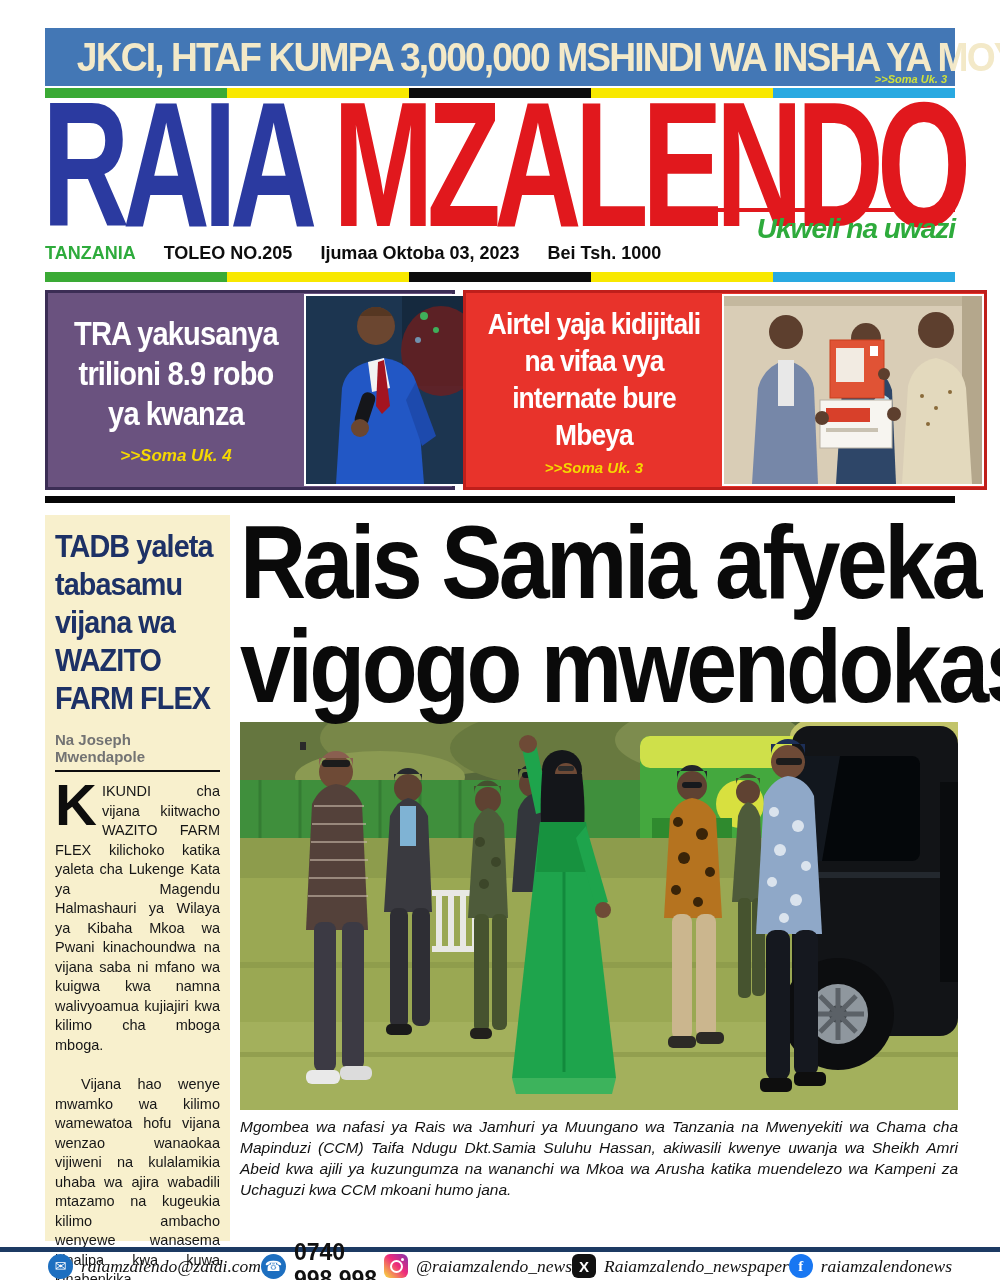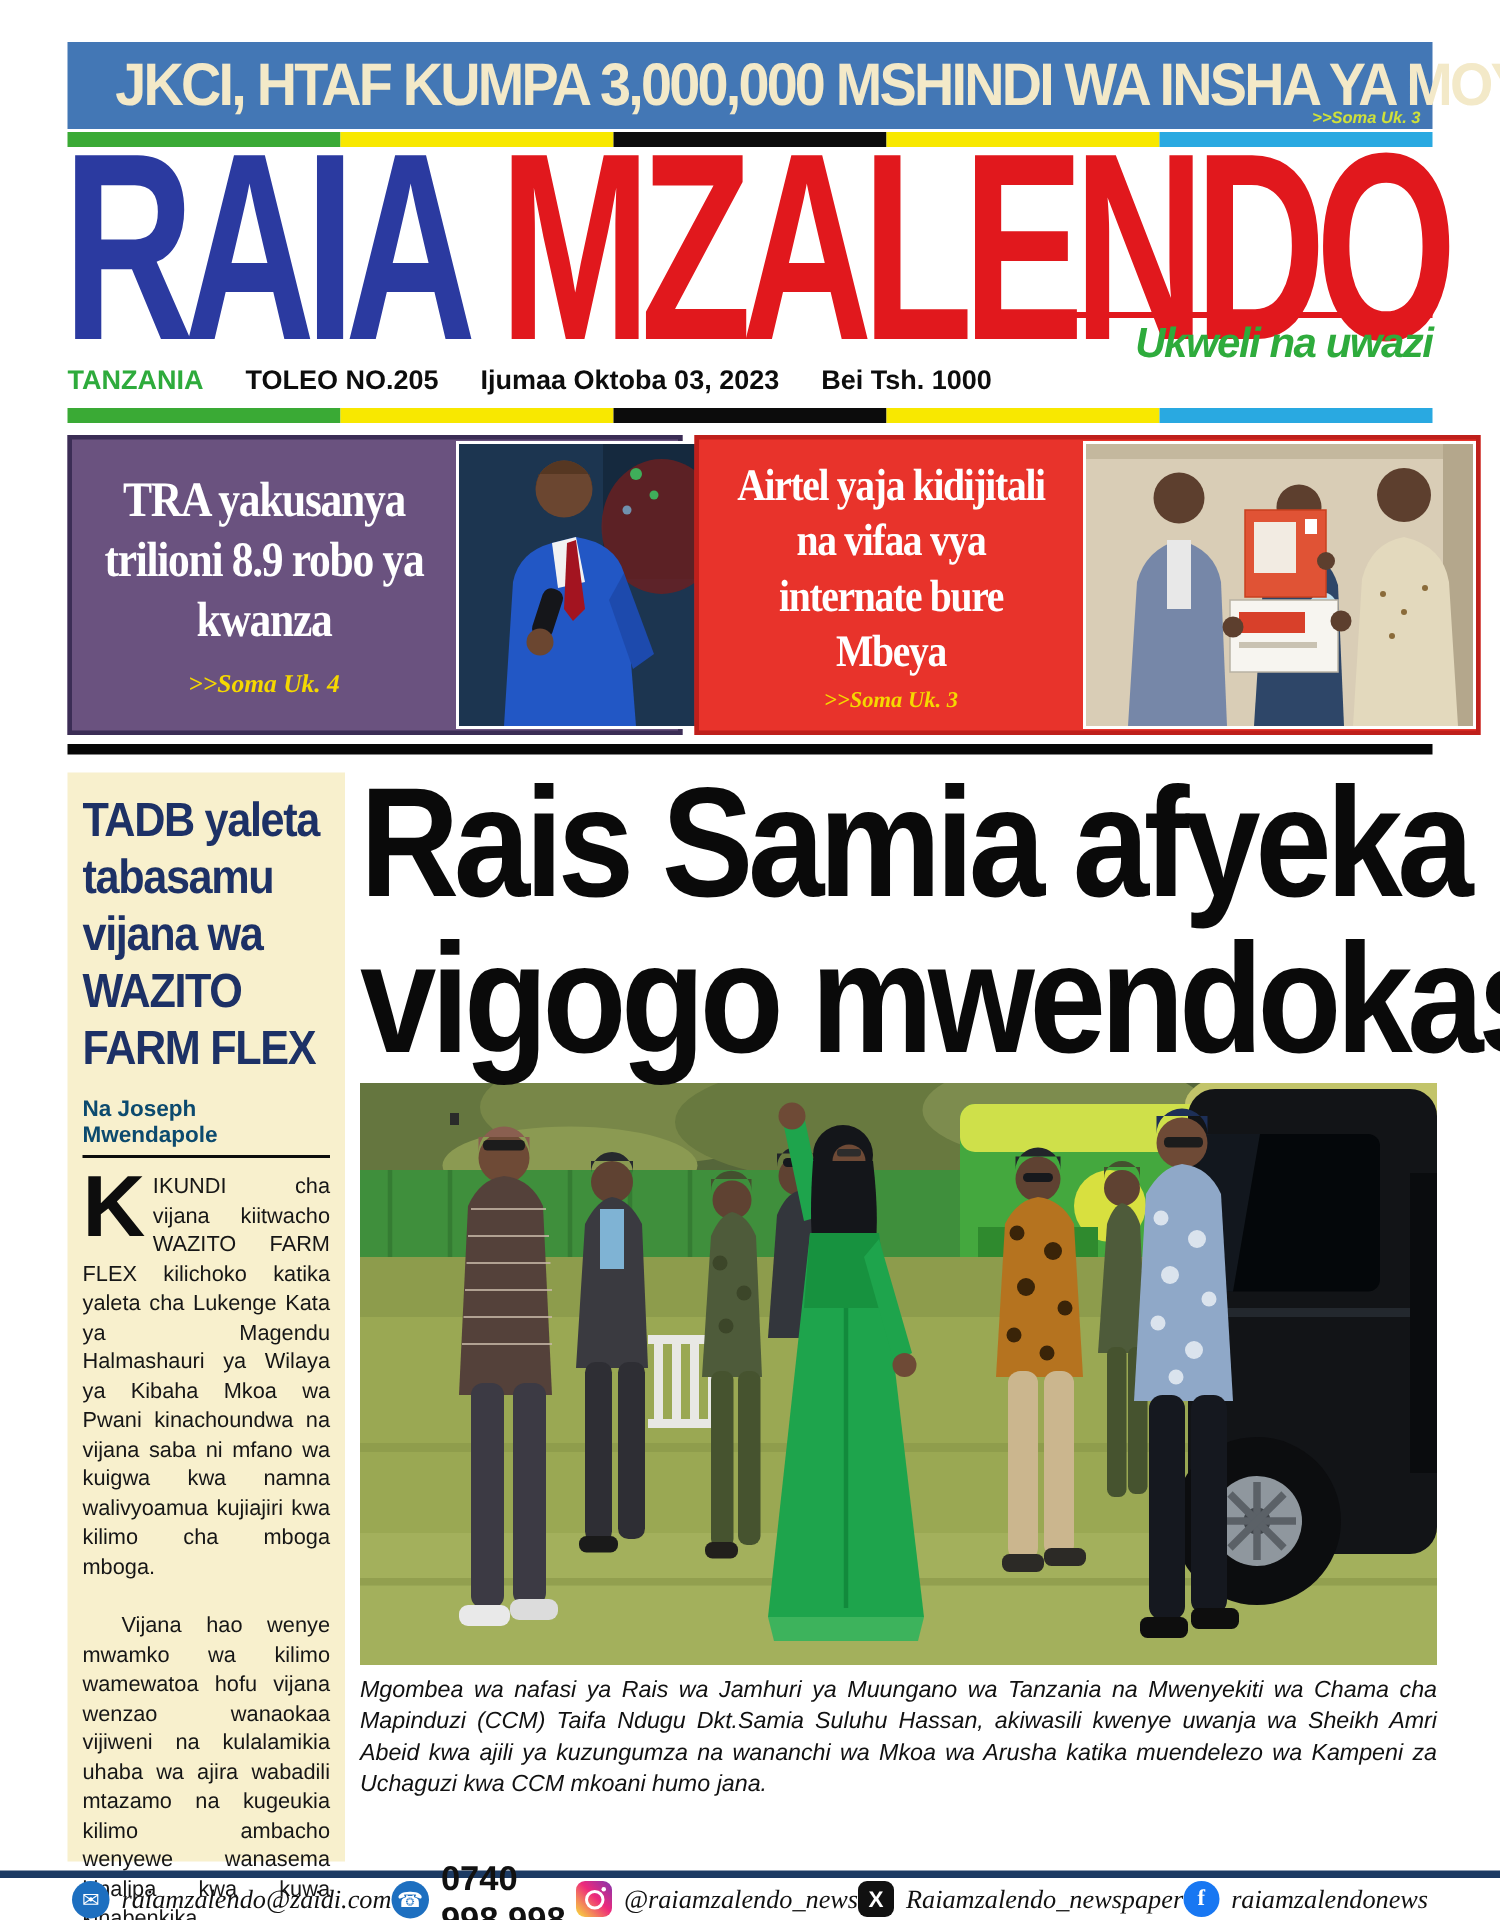--- a/index.html
+++ b/index.html
@@ -34,21 +34,21 @@
   
   .info-row{position:absolute;left:45px;top:243px;width:660px;display:flex;gap:28px;
     align-items:baseline;font-weight:bold;font-size:18px;color:#0d0d0d;white-space:nowrap;}
   .country{color:#2eab3c;}
   .slogan-wrap{position:absolute;right:45px;top:208px;width:250px;text-align:right;}
   .red-line{height:4px;background:#e1181d;margin-bottom:1px;}
   .slogan{color:#2eab3c;font-weight:bold;font-style:italic;font-size:28px;line-height:32px;
     letter-spacing:-1px;}
 
   
-  .teasers{position:absolute;left:45px;right:45px;top:290px;height:144px;display:flex;gap:8px;font-family:Liberation Serif, serif;}
+  .teasers{position:absolute;left:45px;right:45px;top:290px;height:144px;display:flex;gap:8px;}
   .teaser{position:relative;display:flex;align-items:stretch;height:200px;box-sizing:border-box;}
   .teaser-left{width:410px;background:#6a527f;border:3px solid #3b2d55;}
   .teaser-right{flex:1;background:#e8332b;border:3px solid #bf1f1b;}
   .t-textcol{flex:1;display:flex;flex-direction:column;justify-content:center;align-items:center;
     padding:4px 2px;}
   .t-title{color:#ffffff;font-weight:bold;text-align:center;transform:scaleX(0.88);
     transform-origin:center;}
   .teaser-left .t-title{font-size:33px;line-height:40px;width:252px;letter-spacing:-1px;}
   .teaser-right .t-title{font-size:30px;line-height:37px;width:252px;letter-spacing:-1px;}
   .t-soma{color:#f5d800;font-weight:bold;font-style:italic;margin-top:12px;}
@@ -58,21 +58,21 @@
   .t-photo svg{display:block;}
 
   
   .black-rule{position:absolute;left:45px;right:45px;top:496px;height:7px;background:#060606;}
 
   
   .side{position:absolute;left:45px;top:515px;width:185px;height:726px;background:#f8f0cd;
     box-sizing:border-box;padding:12px 10px 8px 10px;}
   .side-headline{color:#1d3166;font-weight:bold;font-size:32px;line-height:38px;
     letter-spacing:-1px;transform:scaleX(0.9);transform-origin:left;width:112%;}
-  .byline{font-weight:bold;font-size:15px;color:#0c4a6e;margin-top:14px;}
+  .byline{font-weight:bold;font-size:15px;color:#737373;margin-top:14px;}
   .byline-rule{height:2px;background:#0d0d0d;margin-top:5px;margin-bottom:10px;}
   .side-body{font-size:14.5px;line-height:19.5px;color:#161616;text-align:justify;}
   .side-body p{margin:0 0 2px 0;}
   .side-body p.indent{text-indent:26px;margin-top:20px;}
   .dropcap{float:left;font-weight:bold;font-size:58px;line-height:46px;padding-right:5px;
     color:#0d0d0d;}
   .p1-bold{font-weight:normal;}
 
   
   .story{position:absolute;left:240px;top:510px;width:718px;}

